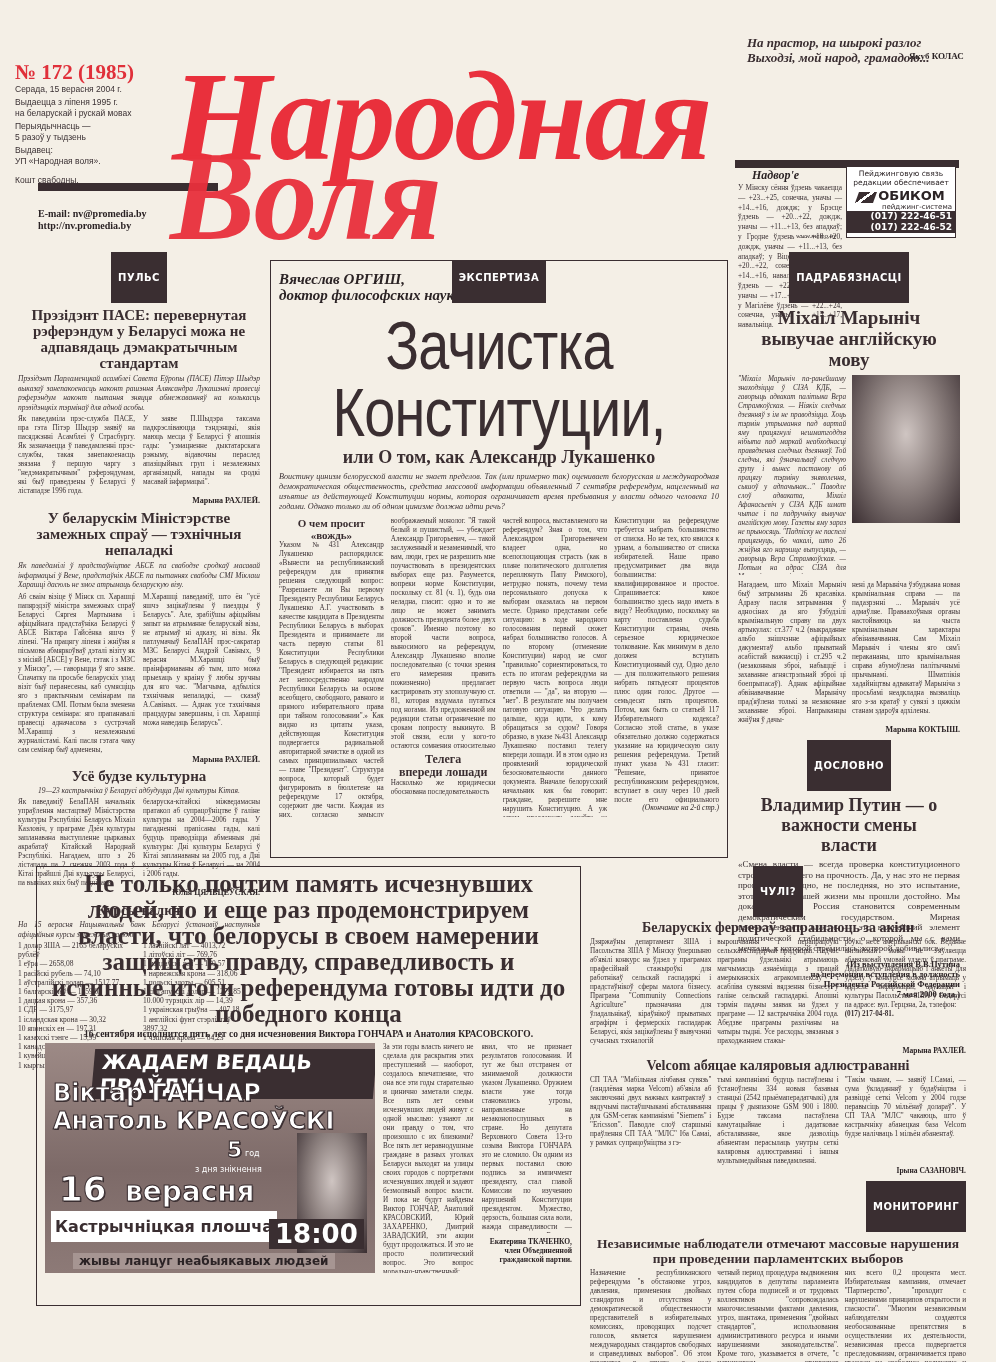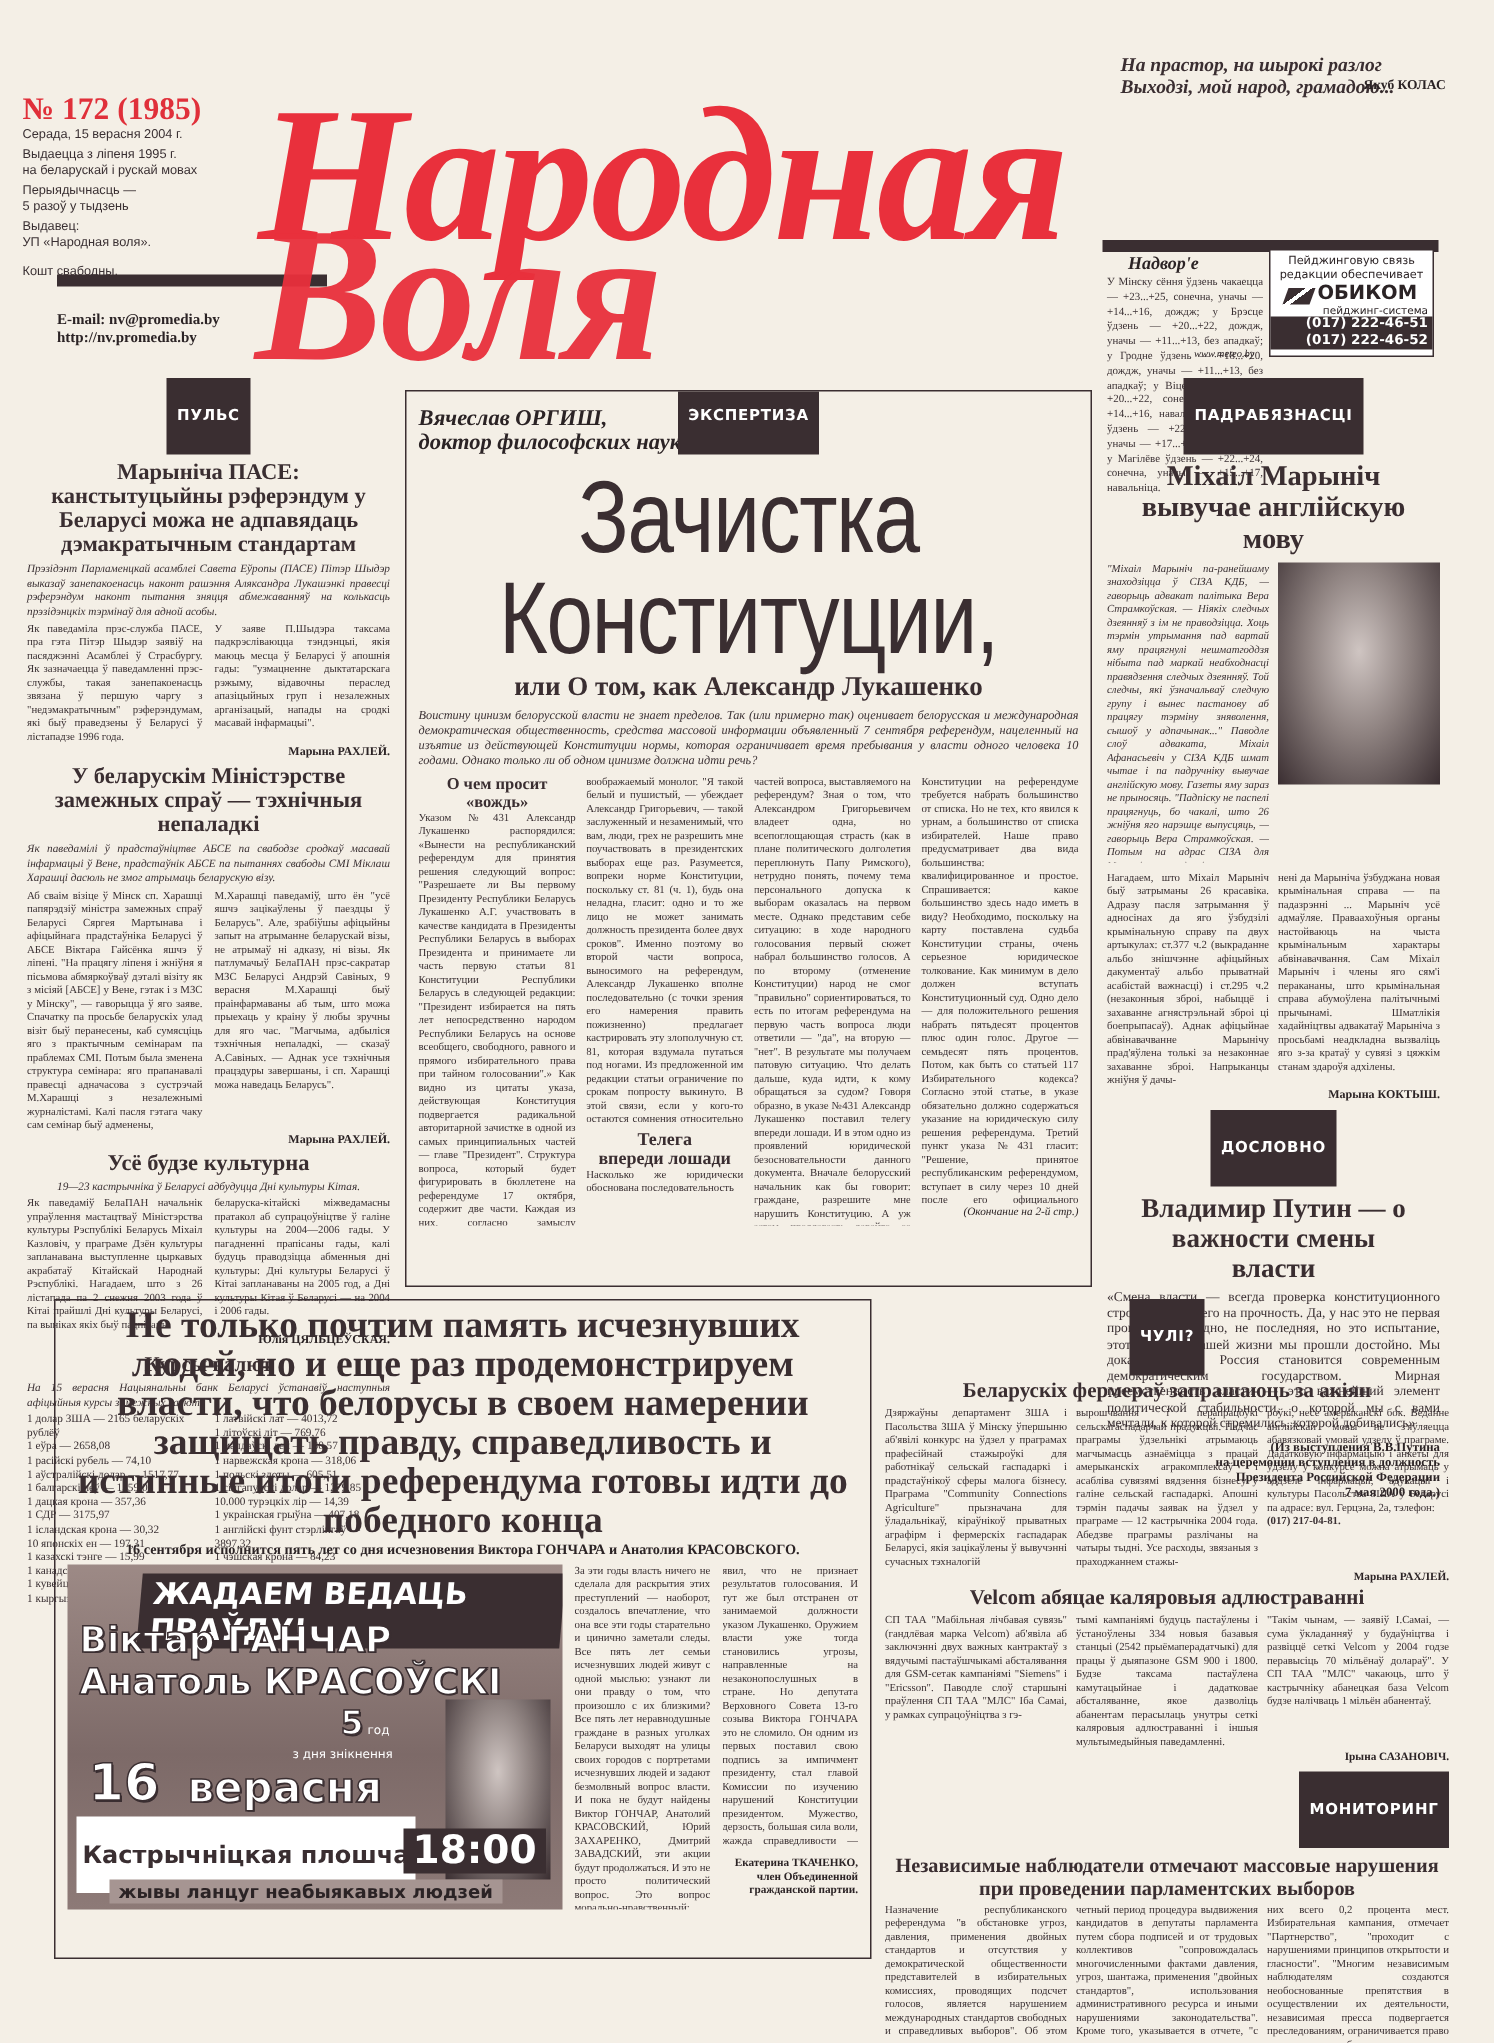--- a/index.html
+++ b/index.html
@@ -80,21 +80,21 @@
   <div style="font-family:'DejaVu Sans',sans-serif;font-size:7px;text-align:right;padding-right:3px">пейджинг-система</div>
   <div style="background:#3a2e31;color:#fff;font-family:'DejaVu Sans',sans-serif;font-weight:bold;font-size:9px;text-align:right;padding:0 3px;line-height:11px">
     <div>(017) 222-46-51</div>
     <div>(017) 222-46-52</div>
   </div>
 </div>
 
 <div class="abs" style="left:18px;top:252px;width:242px">
   <div style="text-align:center"><span class="tag">ПУЛЬС</span></div>
 
-  <h2 class="head" style="font-size:15px;line-height:16px;margin:4px 8px 3px">Марыніча ПАСЕ: канстытуцыйны рэферэндум у Беларусі можа не адпавядаць дэмакратычным стандартам</h2>
+  <h2 class="head" style="font-size:15px;line-height:16px;margin:4px 8px 3px">Прэзідэнт ПАСЕ: перевернутая рэферэндум у Беларусі можа не адпавядаць дэмакратычным стандартам</h2>
   <p class="lead">Прэзідэнт Парламенцкай асамблеі Савета Еўропы (ПАСЕ) Пітэр Шыдэр выказаў занепакоенасць наконт рашэння Аляксандра Лукашэнкі правесці рэферэндум наконт пытання зняцця абмежаванняў на колькасць прэзідэнцкіх тэрмінаў для адной асобы.</p>
   <div class="cols" style="margin-top:3px">
     <div class="body-text">Як паведаміла прэс-служба ПАСЕ, пра гэта Пітэр Шыдэр заявіў на пасяджэнні Асамблеі ў Страсбургу. Як зазначаецца ў паведамленні прэс-службы, такая занепакоенасць звязана ў першую чаргу з "недэмакратычным" рэферэндумам, які быў праведзены ў Беларусі ў лістападзе 1996 года.</div>
     <div class="body-text">У заяве П.Шыдэра таксама падкрэсліваюцца тэндэнцыі, якія маюць месца ў Беларусі ў апошнія гады: "узмацненне дыктатарскага рэжыму, відавочны пераслед апазіцыйных груп і незалежных арганізацый, напады на сродкі масавай інфармацыі".</div>
   </div>
   <div class="sign">Марына РАХЛЕЙ.</div>
 
   <h2 class="head" style="font-size:15px;line-height:16px;margin:5px 10px 3px">У беларускім Міністэрстве замежных спраў — тэхнічныя непаладкі</h2>
   <p class="lead">Як паведамілі ў прадстаўніцтве АБСЕ па свабодзе сродкаў масавай інфармацыі ў Вене, прадстаўнік АБСЕ па пытаннях свабоды СМІ Міклаш Харашці дасюль не змог атрымаць беларускую візу.</p>
   <div class="cols" style="margin-top:3px">
@@ -209,21 +209,21 @@
     <div class="poster" style="width:330px;height:230px;position:relative">
       <div class="abs poster-band" style="left:48px;top:6px;font-size:20px;padding:1px 8px;transform:skewX(-5deg)">ЖАДАЕМ ВЕДАЦЬ ПРАЎДУ!</div>
       <div class="abs outline-text" style="left:8px;top:36px;font-size:24px">Віктар ГАНЧАР</div>
       <div class="abs outline-text" style="left:8px;top:64px;font-size:24px">Анатоль КРАСОЎСКІ</div>
       <div class="abs photo" style="left:252px;top:90px;width:70px;height:120px"></div>
       <div class="abs outline-text" style="left:182px;top:94px;font-size:22px">5</div>
       <div class="abs" style="left:200px;top:106px;font-family:'DejaVu Sans',sans-serif;font-size:8px;color:#fff">год</div>
       <div class="abs" style="left:150px;top:122px;font-family:'DejaVu Sans',sans-serif;font-size:8px;color:#fff">з дня знікнення</div>
       <div class="abs outline-text" style="left:14px;top:126px;font-size:34px">16</div>
       <div class="abs outline-text" style="left:80px;top:132px;font-size:28px">верасня</div>
-      <div class="abs" style="left:6px;top:168px;background:#fff;color:#3a2e31;font-family:'DejaVu Sans',sans-serif;font-weight:bold;font-size:16px;padding:16px 4px">Кастрычніцкая плошча</div>
+      <div class="abs" style="left:6px;top:168px;background:#fff;color:#3a2e31;font-family:'DejaVu Sans',sans-serif;font-weight:bold;font-size:16px;padding:6px 4px">Кастрычніцкая плошча</div>
       <div class="abs poster-band" style="left:224px;top:176px;font-size:26px;padding:0 6px">18:00</div>
       <div class="abs" style="left:28px;top:210px;background:#a69592;color:#2b2325;font-family:'DejaVu Sans',sans-serif;font-weight:bold;font-size:12px;padding:1px 6px">жывы ланцуг неабыякавых людзей</div>
     </div>
     <div class="body-text" style="flex:1;height:230px;overflow:hidden">За эти годы власть ничего не сделала для раскрытия этих преступлений — наоборот, создалось впечатление, что она все эти годы старательно и цинично заметали следы. Все пять лет семьи исчезнувших людей живут с одной мыслью: узнают ли они правду о том, что произошло с их близкими? Все пять лет неравнодушные граждане в разных уголках Беларуси выходят на улицы своих городов с портретами исчезнувших людей и задают безмолвный вопрос власти. И пока не будут найдены Виктор ГОНЧАР, Анатолий КРАСОВСКИЙ, Юрий ЗАХАРЕНКО, Дмитрий ЗАВАДСКИЙ, эти акции будут продолжаться. И это не просто политический вопрос. Это вопрос морально-нравственный: необходимо напомнить заказчикам и исполнителям, что время ответственности за их преступления уже наступает. Сегодня в Беларуси сторонников Лукашенко не более 25%. Это данные, предоставленные Институтом независимых социологических исследований. Понимая это, власть, на которой лежит ответственность за исчезновения людей, может пойти на все, чтобы офальсифицировать итоги предстоящего референдума. Накануне референдума 1996 года глава Центризбиркома Виктор ГОНЧАР, столкнувшись с массовыми нарушениями избирательного законодательства, за-</div>
     <div style="flex:1;height:230px;overflow:hidden">
       <div class="body-text" style="height:190px;overflow:hidden">явил, что не признает результатов голосования. И тут же был отстранен от занимаемой должности указом Лукашенко. Оружием власти уже тогда становились угрозы, направленные на незаконопослушных в стране. Но депутата Верховного Совета 13-го созыва Виктора ГОНЧАРА это не сломило. Он одним из первых поставил свою подпись за импичмент президенту, стал главой Комиссии по изучению нарушений Конституции президентом. Мужество, дерзость, большая сила воли, жажда справедливости — эти черты характера Виктора ГОНЧАРА сделали его одним из самых серьезных противников Александра Лукашенко. Виктор ГОНЧАР понимал, что только консолидированной силой можно победить режим. Сегодня все, кто подписался под Декларацией о единстве демократических сил Беларуси, до конца осознали это. И поэтому 16 сентября мы не только почтим память исчезнувших людей, но и еще раз продемонстрируем власти, что белорусы в своем намерении защищать правду, справедливость и истинные итоги референдума готовы идти до победного конца.</div>
       <div style="font-weight:bold;font-size:7.5px;line-height:9px;text-align:right;margin-top:4px">
         <div>Екатерина ТКАЧЕНКО,</div>
         <div>член Объединенной</div>
         <div>гражданской партии.</div>

